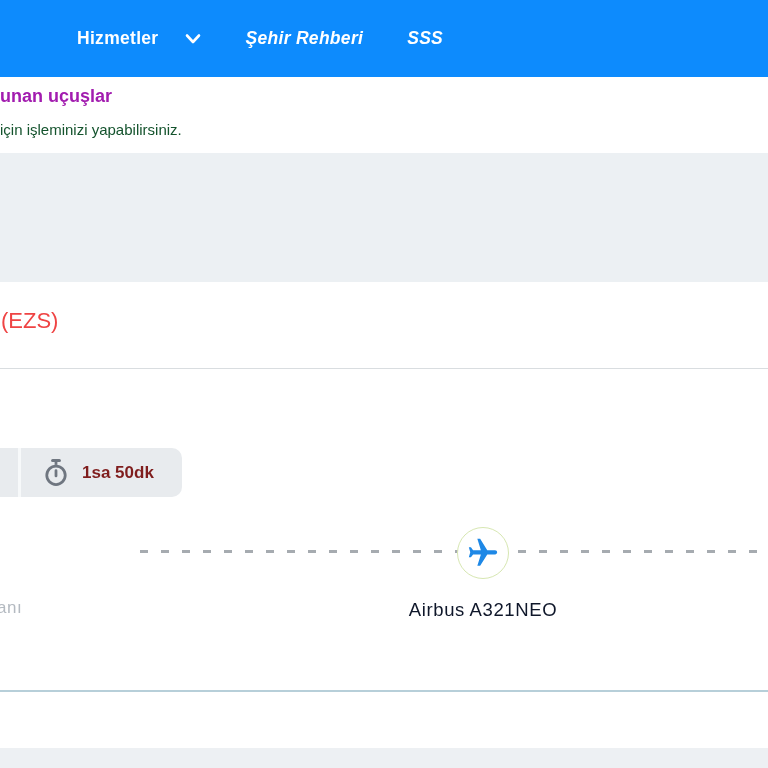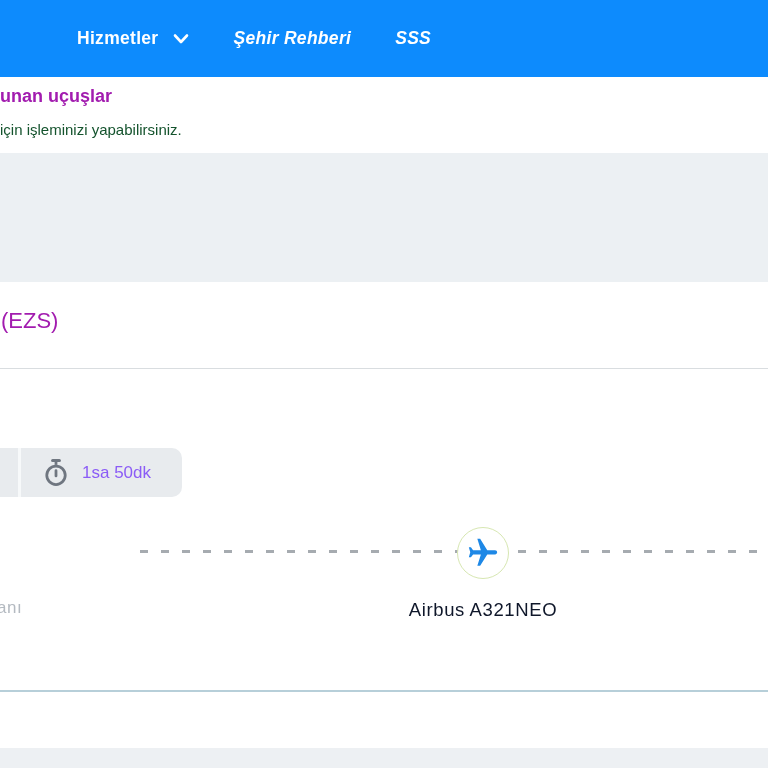--- a/index.html
+++ b/index.html
@@ -10,21 +10,21 @@
 
   
   .topbar {
     position: absolute; left: 0; top: 0; width: 768px; height: 77px;
     background: #0d8bfd;
     display: flex; align-items: center;
   }
   .topbar-nav { display: flex; align-items: center; padding-left: 77px; }
   .nav-item {
     color: #ffffff; font-size: 17.5px; font-weight: 700; letter-spacing: 0.3px;
-    cursor: pointer; display: flex; align-items: center; white-space: nowrap;
+    cursor: pointer; display: flex; align-items: center; white-space: nowrap; gap: 12px;
   }
   .nav-item + .nav-item { margin-left: 44px; font-style: italic; }
   .chevron { margin-left: 15px; display: inline-flex; align-items: center; }
 
   
   .results-title {
     position: absolute; left: 0; top: 86px;
     font-size: 18px; font-weight: 700; color: #a21caf;
   }
   .results-subtitle {
@@ -34,40 +34,40 @@
 
   
   .gray-band {
     position: absolute; left: 0; top: 153px; width: 768px; height: 129px;
     background: #ecf0f3;
   }
 
   
   .airport-code {
     position: absolute; left: 1px; top: 308px;
-    font-size: 22px; font-weight: 500; color: #a21caf;
+    font-size: 22px; font-weight: 500; color: #ef4444;
   }
   .divider {
     position: absolute; left: 0; top: 368px; width: 768px; height: 1px;
     background: #d9dde0;
   }
 
   
   .duration-badge {
     position: absolute; left: -40px; top: 448px; width: 222px; height: 49px;
     background: #e8ebee; border-radius: 10px;
     display: flex; align-items: center;
   }
   .badge-separator {
     position: absolute; left: 58px; top: 0; width: 3px; height: 49px;
     background: #f7f9fa;
   }
   .stopwatch { margin-left: 82px; display: inline-flex; }
   .duration-text {
-    margin-left: 12px; font-size: 17px; color: #8b5cf6; font-weight: 400;
+    margin-left: 12px; font-size: 17px; color: #7f1d1d; font-weight: 700;
     white-space: nowrap;
   }
 
   
   .flight-path {
     position: absolute; left: 140px; top: 550px; right: 0; height: 3px;
     background: repeating-linear-gradient(to right, #a6abb0 0 8px, transparent 8px 21px);
   }
   .plane-circle {
     position: absolute; left: 457px; top: 527px; width: 52px; height: 52px;

